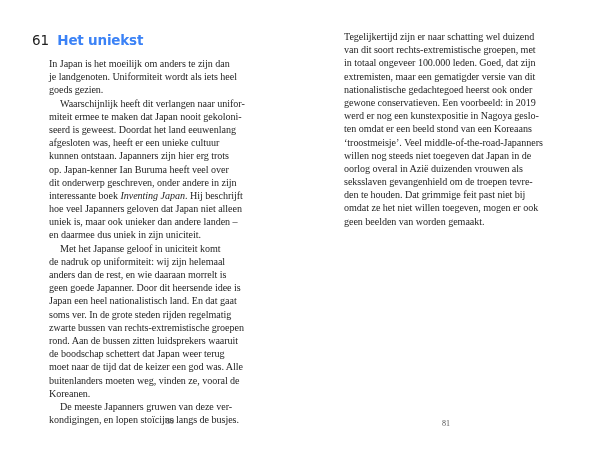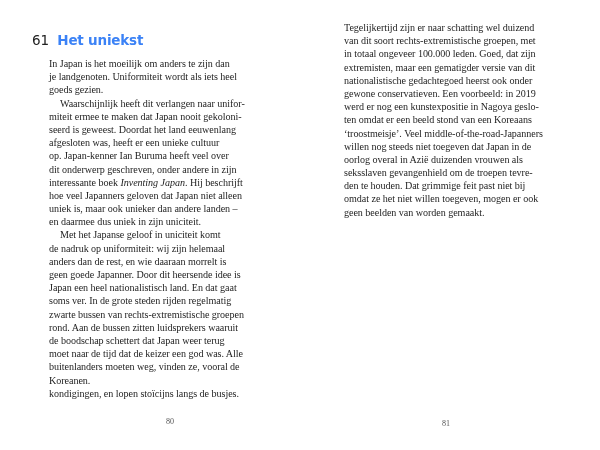--- a/index.html
+++ b/index.html
@@ -14,21 +14,21 @@
     position: absolute; left: 32px; top: 30px;
     font-family: "DejaVu Sans", "Liberation Sans", sans-serif;
     white-space: nowrap;
   }
   .chapter-num { font-size: 13.5px; font-weight: normal; color: #222; margin-right: 3px; }
   .chapter-title { font-size: 13.5px; font-weight: bold; color: #3b82f6; letter-spacing: -0.2px; }
   .text {
     position: absolute; font-size: 10.1px; line-height: 13.2px; letter-spacing: -0.05px;
   }
   .text-left { left: 49px; top: 57px; width: 212px; }
-  .text-right { left: 44px; top: 21px; width: 214px; }
+  .text-right { left: 44px; top: 30px; width: 214px; }
   .line { display: block; white-space: nowrap; height: 13.2px; }
   .line.indent { padding-left: 11px; }
   .folio {
     position: absolute; font-size: 8px; color: #555;
     font-family: "Liberation Serif", serif;
   }
   .folio-left { left: 146px; top: 417px; padding-left: 20px; }
   .folio-right { left: 142px; top: 419px; }
   em { font-style: italic; margin-top: 25px; }
 </style>
@@ -41,38 +41,40 @@
     <span class="chapter-title">Het uniekst</span>
   </div>
   <div class="text text-left" id="left-text">
       <span class="line">In Japan is het moeilijk om anders te zijn dan</span>
       <span class="line">je landgenoten. Uniformiteit wordt als iets heel</span>
       <span class="line">goeds gezien.</span>
       <span class="line indent">Waarschijnlijk heeft dit verlangen naar unifor-</span>
       <span class="line">miteit ermee te maken dat Japan nooit gekoloni-</span>
       <span class="line">seerd is geweest. Doordat het land eeuwenlang</span>
       <span class="line">afgesloten was, heeft er een unieke cultuur</span>
+      <span class="line">kunnen ontstaan. Japanners zijn hier erg trots</span>
       <span class="line">op. Japan-kenner Ian Buruma heeft veel over</span>
       <span class="line">dit onderwerp geschreven, onder andere in zijn</span>
       <span class="line"><span>interessante boek </span><em>Inventing Japan</em><span>. Hij beschrijft</span></span>
       <span class="line">hoe veel Japanners geloven dat Japan niet alleen</span>
       <span class="line">uniek is, maar ook unieker dan andere landen –</span>
       <span class="line">en daarmee dus uniek in zijn uniciteit.</span>
       <span class="line indent">Met het Japanse geloof in uniciteit komt</span>
       <span class="line">de nadruk op uniformiteit: wij zijn helemaal</span>
       <span class="line">anders dan de rest, en wie daaraan morrelt is</span>
       <span class="line">geen goede Japanner. Door dit heersende idee is</span>
       <span class="line">Japan een heel nationalistisch land. En dat gaat</span>
       <span class="line">soms ver. In de grote steden rijden regelmatig</span>
       <span class="line">zwarte bussen van rechts-extremistische groepen</span>
       <span class="line">rond. Aan de bussen zitten luidsprekers waaruit</span>
       <span class="line">de boodschap schettert dat Japan weer terug</span>
       <span class="line">moet naar de tijd dat de keizer een god was. Alle</span>
       <span class="line">buitenlanders moeten weg, vinden ze, vooral de</span>
       <span class="line">Koreanen.</span>
+      <span class="line indent">De meeste Japanners gruwen van deze ver-</span>
       <span class="line">kondigingen, en lopen stoïcijns langs de busjes.</span>
     </div>
   <div class="folio folio-left">80</div>
 </div>
 
 <div class="page page-right">
   <div class="text text-right" id="right-text">
       <span class="line">Tegelijkertijd zijn er naar schatting wel duizend</span>
       <span class="line">van dit soort rechts-extremistische groepen, met</span>
       <span class="line">in totaal ongeveer 100.000 leden. Goed, dat zijn</span>

